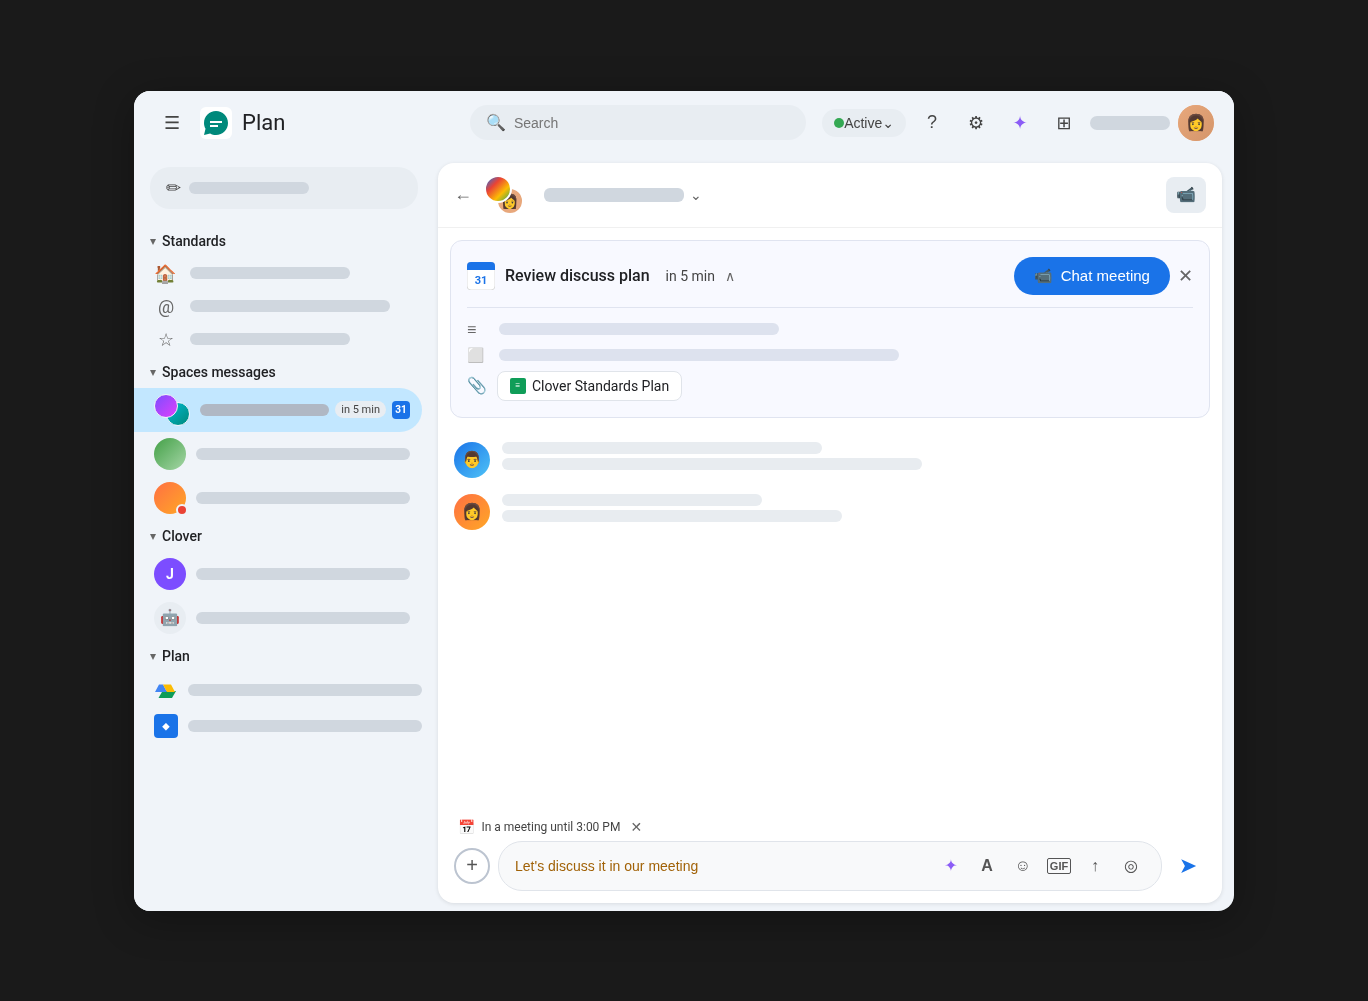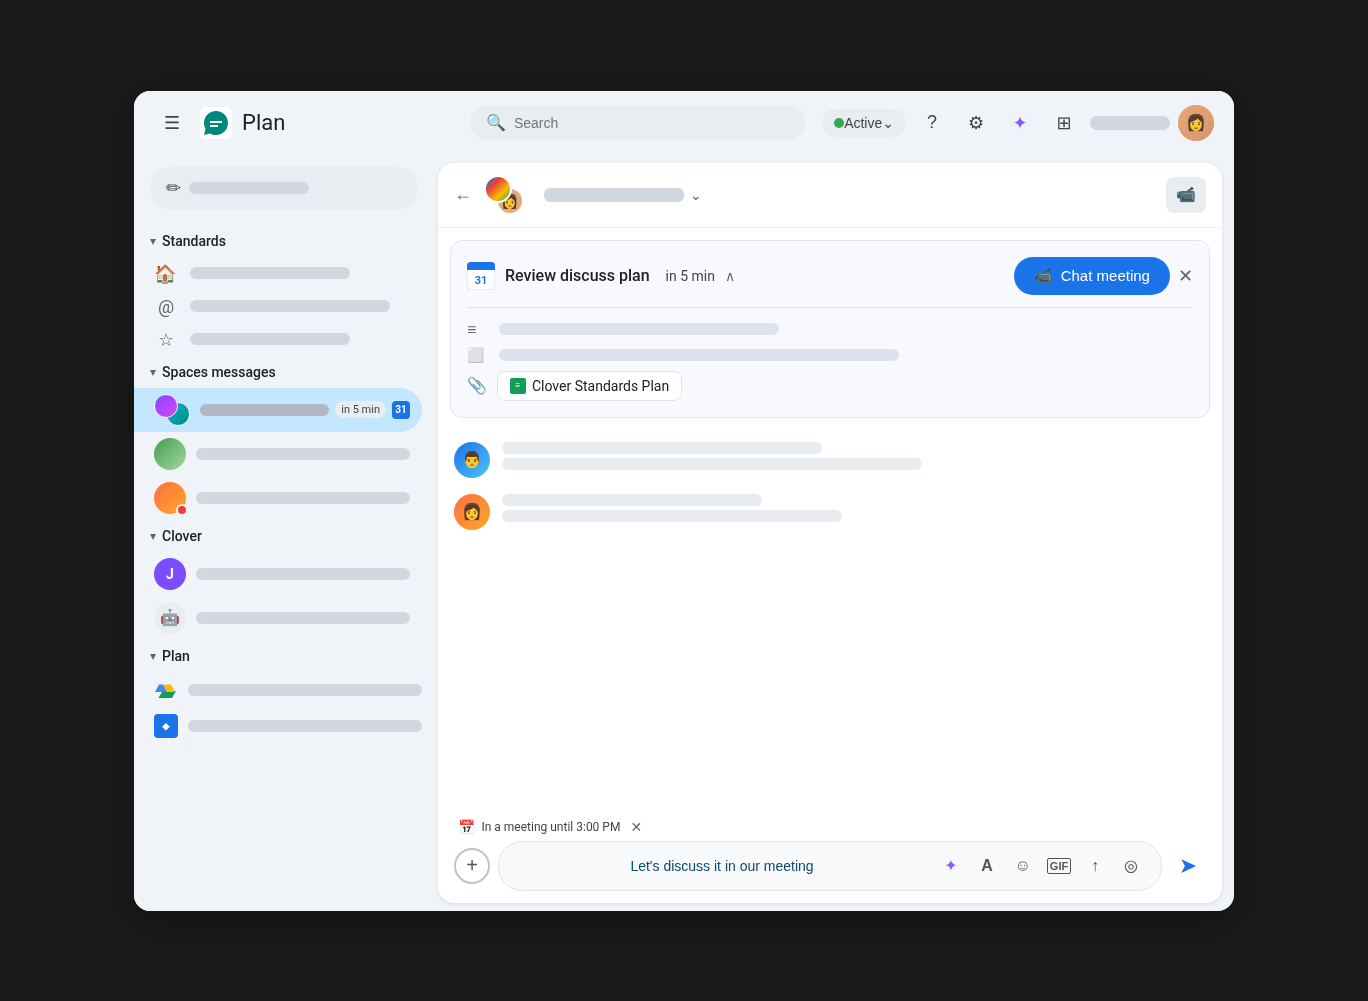--- a/index.html
+++ b/index.html
@@ -493,25 +493,24 @@
       border: 1.5px solid #e0e4ea;
       border-radius: 24px;
       padding: 10px 16px;
       display: flex;
       align-items: center;
       gap: 8px;
     }
     .input-text {
       flex: 1;
       font-size: 14px;
-      color: #0c4a6e;
+      color: #a16207;
       border: none;
       background: transparent;
       outline: none;
-      text-align: center;
     }
     .input-tool-btn {
       background: none; border: none;
       font-size: 16px; color: #555;
       cursor: pointer;
       width: 28px; height: 28px;
       display: flex; align-items: center; justify-content: center;
       border-radius: 50%;
     }
     .send-btn {

